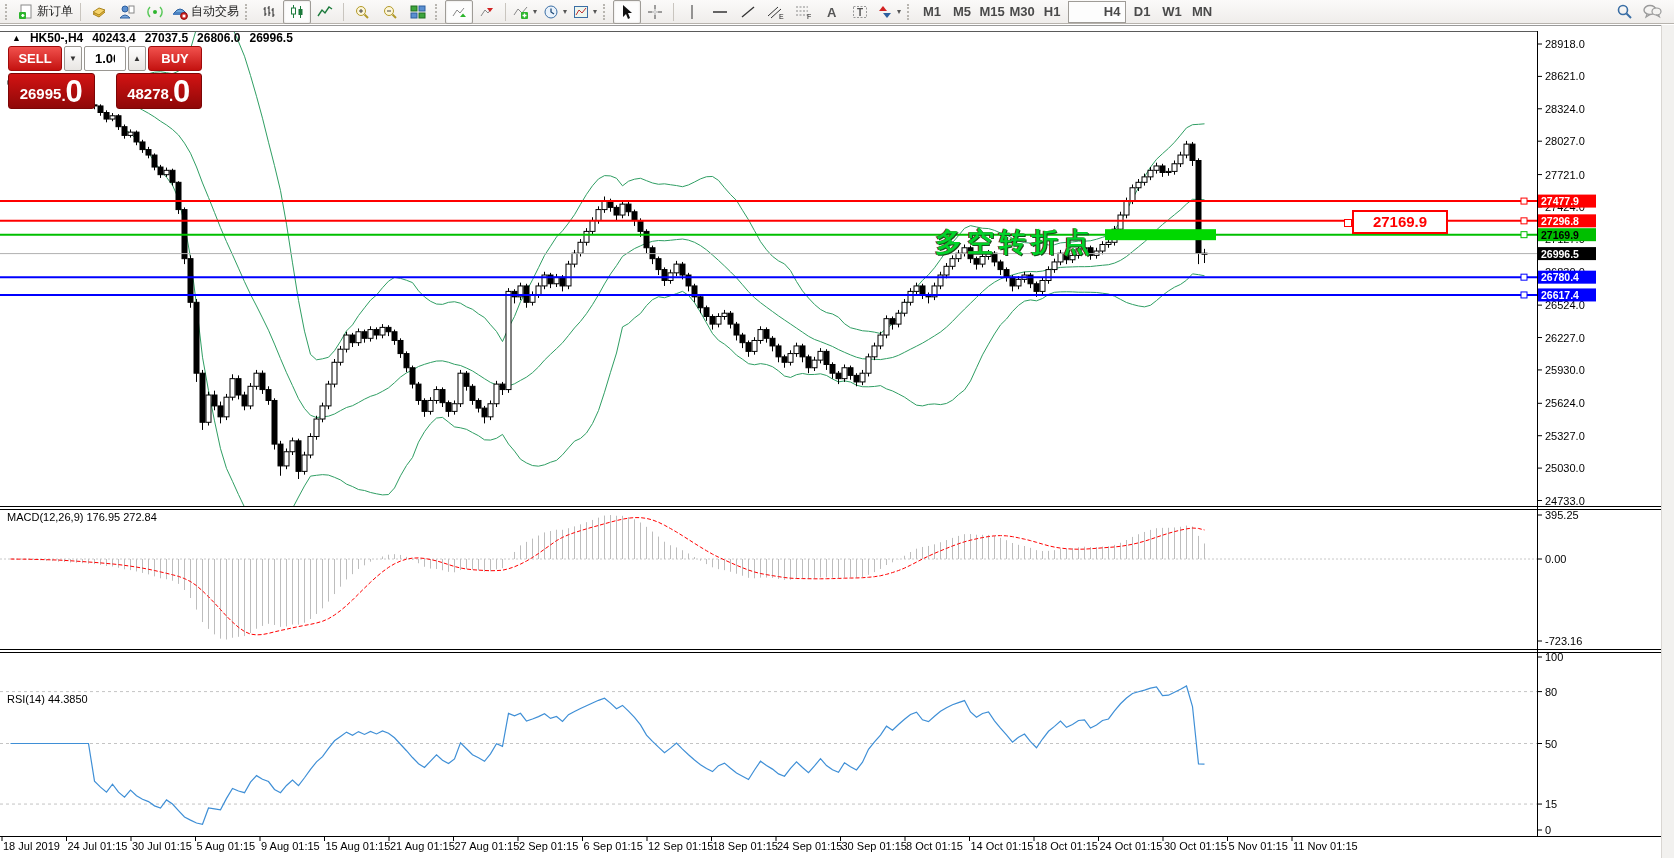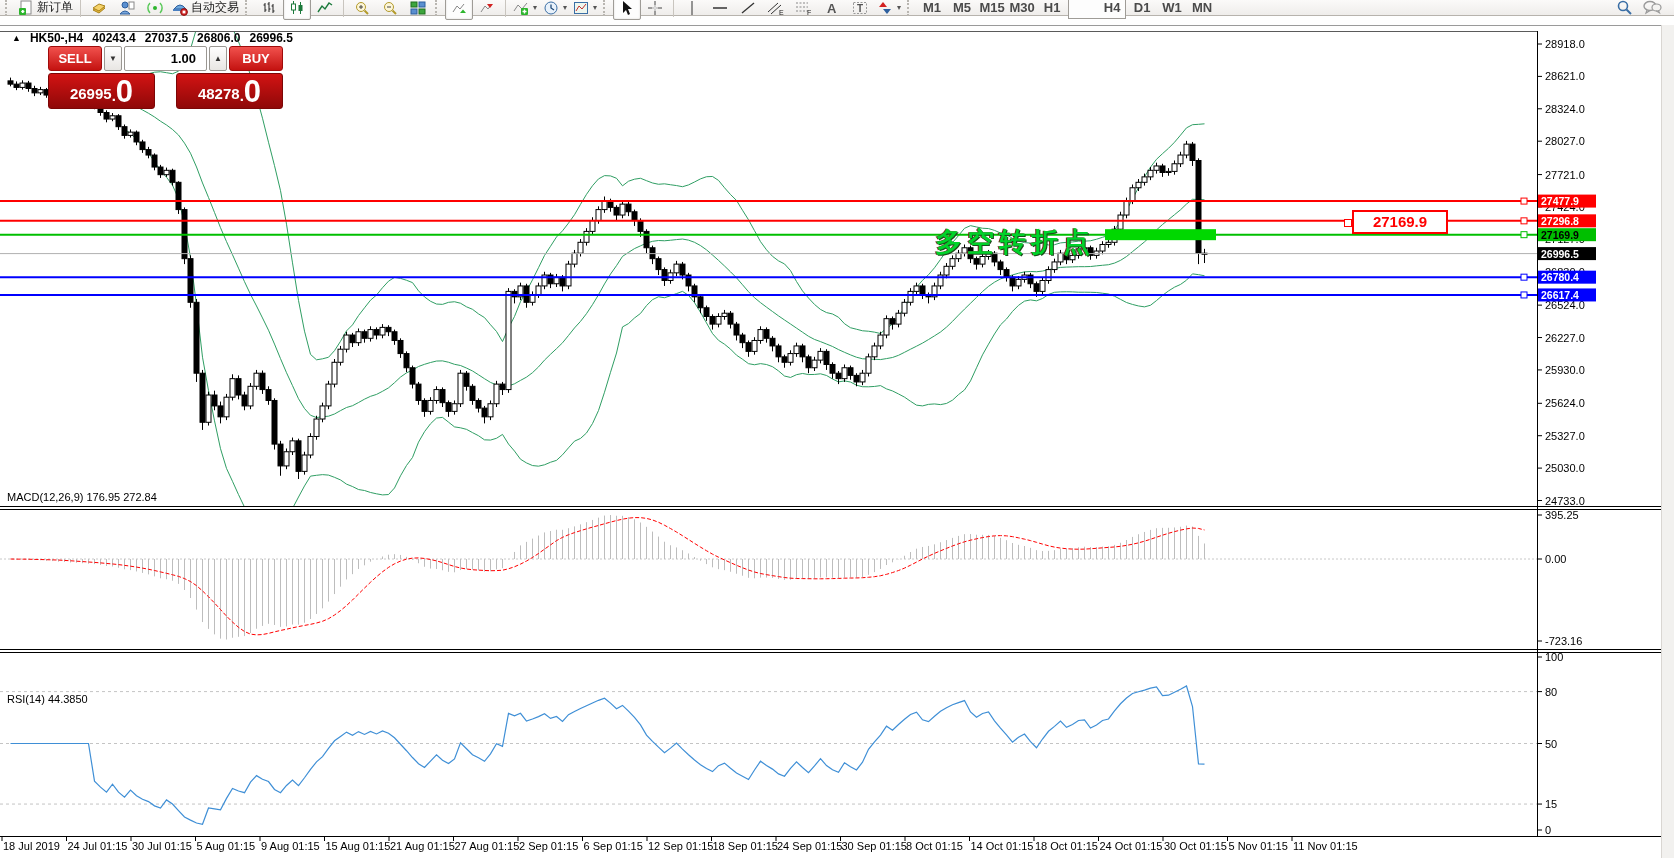--- a/index.html
+++ b/index.html
@@ -1,19 +1,19 @@
 <!DOCTYPE html>
 <html><head>
 <meta charset="utf-8">
 <style>
   html,body{margin:0;padding:0;width:1674px;height:858px;overflow:hidden;background:#fff;
     font-family:"Liberation Sans",sans-serif;-webkit-font-smoothing:antialiased;}
   #stage{position:relative;width:1674px;height:858px;}
   
-  #toolbar{position:absolute;left:0;top:0;width:1674px;height:16px;background:linear-gradient(#fbfaf9,#efedeb);
+  #toolbar{position:absolute;left:0;top:0;width:1674px;height:24px;background:linear-gradient(#fbfaf9,#efedeb);
     border-bottom:1px solid #b7b3ad;display:flex;align-items:center;padding:0 2px;box-sizing:border-box;z-index:30;}
   .grip{width:5px;height:16px;margin:0 3px;border-left:2px dotted #b9b6b1;}
   .tb-sep{width:1px;height:18px;background:#c9c5bf;margin:0 4px;}
   .tb-btn{height:22px;min-width:22px;display:flex;align-items:center;justify-content:center;gap:3px;
     padding:0 2px;border:1px solid transparent;border-radius:2px;color:#333;font-size:12px;cursor:default;}
   .tb-btn.sel{background:#fdfdfd;border:1px solid #9f9c97;box-shadow:inset 0 0 2px #d7d4d0;}
   .tb-btn svg{display:block;}
   .dd{font-size:8px;color:#555;margin-left:1px;}
   .tf-btn{height:20px;min-width:26px;display:flex;align-items:center;justify-content:center;font-size:13px;
     font-weight:bold;color:#4a4a4a;border:1px solid transparent;margin:0 1px;}
@@ -21,36 +21,36 @@
   #tb-right{margin-left:auto;display:flex;align-items:center;margin-right:6px;}
   .tb-label{font-size:12px;color:#222;white-space:nowrap;}
   
   #chart-svg{position:absolute;left:0;top:0;z-index:1;}
   .ax{font-family:"Liberation Sans",sans-serif;font-size:11px;fill:#000;}
   .tag{font-family:"Liberation Sans",sans-serif;font-size:10.5px;font-weight:bold;}
   
   #title-row{position:absolute;left:12px;top:31px;z-index:5;display:flex;align-items:center;gap:9px;
     font-size:12px;font-weight:bold;color:#000;}
   #collapse-arrow{font-size:9px;}
-  #trade-panel{position:absolute;left:8px;top:46px;width:235px;z-index:6;margin-left:40px;}
+  #trade-panel{position:absolute;left:8px;top:46px;width:194px;z-index:6;}
   #tp-row1{display:flex;height:25px;gap:2px;}
   .tp-btn{flex:0 0 52px;background:linear-gradient(#f1514d,#c41210);color:#fff;font-weight:bold;font-size:13px;
     display:flex;align-items:center;justify-content:center;border-radius:3px;border:1px solid #a00b0b;}
   .tp-spin{flex:0 0 16px;background:linear-gradient(#fefefe,#e8e6e3);border:1px solid #9a9792;display:flex;
     align-items:center;justify-content:center;font-size:8px;color:#333;border-radius:2px;}
   #tp-volume{flex:1;border:1px solid #9a9792;font-size:13px;font-weight:bold;text-align:right;padding:0 10px;
     font-family:"Liberation Sans",sans-serif;border-radius:2px;min-width:0;}
   #tp-row2{display:flex;height:36px;gap:21px;margin-top:2px;}
   .tp-price{flex:1;background:linear-gradient(#d31313,#8f0808);border:1px solid #7c0606;border-radius:3px;
     color:#fff;display:flex;align-items:flex-end;justify-content:center;padding-bottom:1px;}
   .pp-int{font-size:15px;font-weight:bold;line-height:20px;padding-bottom:3px;}
   .pp-dot{font-size:15px;font-weight:bold;padding-bottom:3px;}
   .pp-big{font-size:31px;font-weight:bold;line-height:30px;}
   #macd-label,#rsi-label{position:absolute;left:7px;z-index:5;font-size:11px;color:#000;}
-  #macd-label{top:491px;}
+  #macd-label{top:511px;}
   #rsi-label{top:693px;}
   #turning-point{position:absolute;left:935px;top:224px;z-index:7;font-size:27px;font-weight:bold;
     letter-spacing:5px;color:#00d22a;text-shadow:1px 1px 0 #1c4a1c,-1px 0 0 #7a1a1a;white-space:nowrap;}
   #price-box{position:absolute;left:1352px;top:210px;width:92px;height:20px;z-index:7;background:#fff;
     border:2px solid #ff0000;color:#ff0000;font-size:15px;font-weight:bold;text-align:center;line-height:20px;}
   #price-box-anchor{position:absolute;left:1344px;top:219px;width:6px;height:6px;border:1px solid #ff0000;
     background:#fff;z-index:7;}
   #right-strip{position:absolute;left:1661px;top:25px;width:13px;height:833px;background:#f2f1ef;
     border-left:1px solid #d9d6d2;z-index:2;}
 </style>

